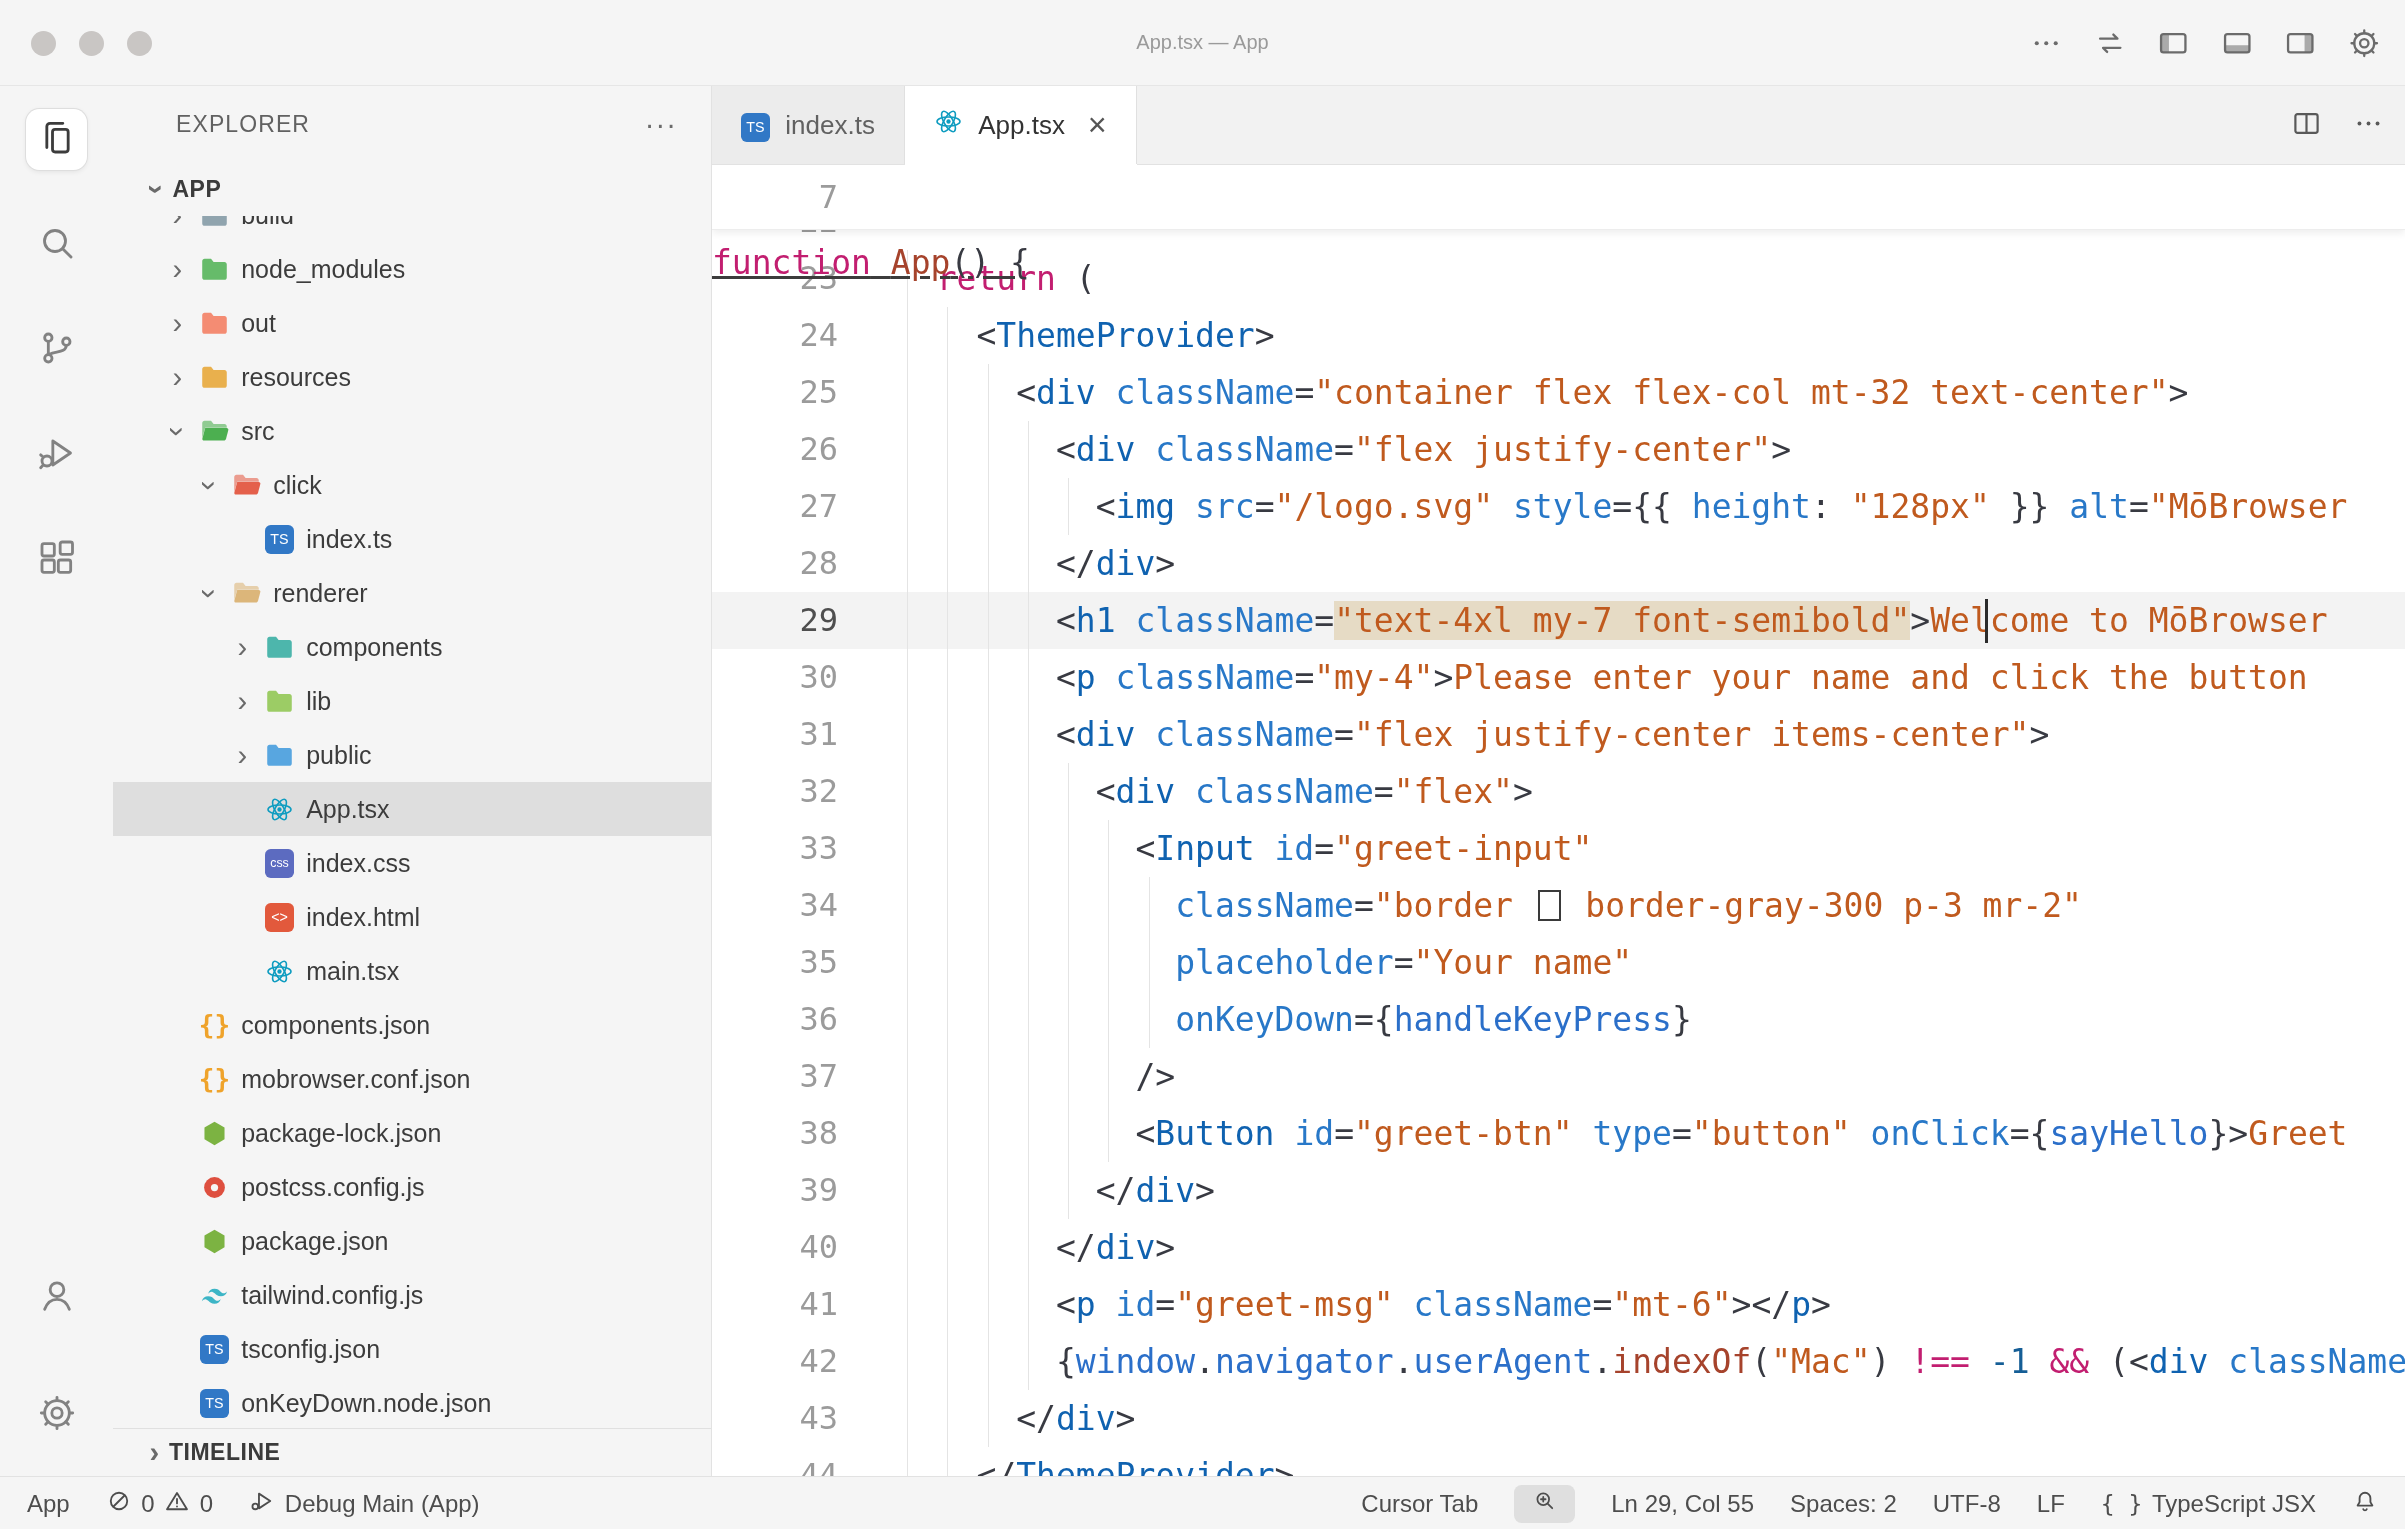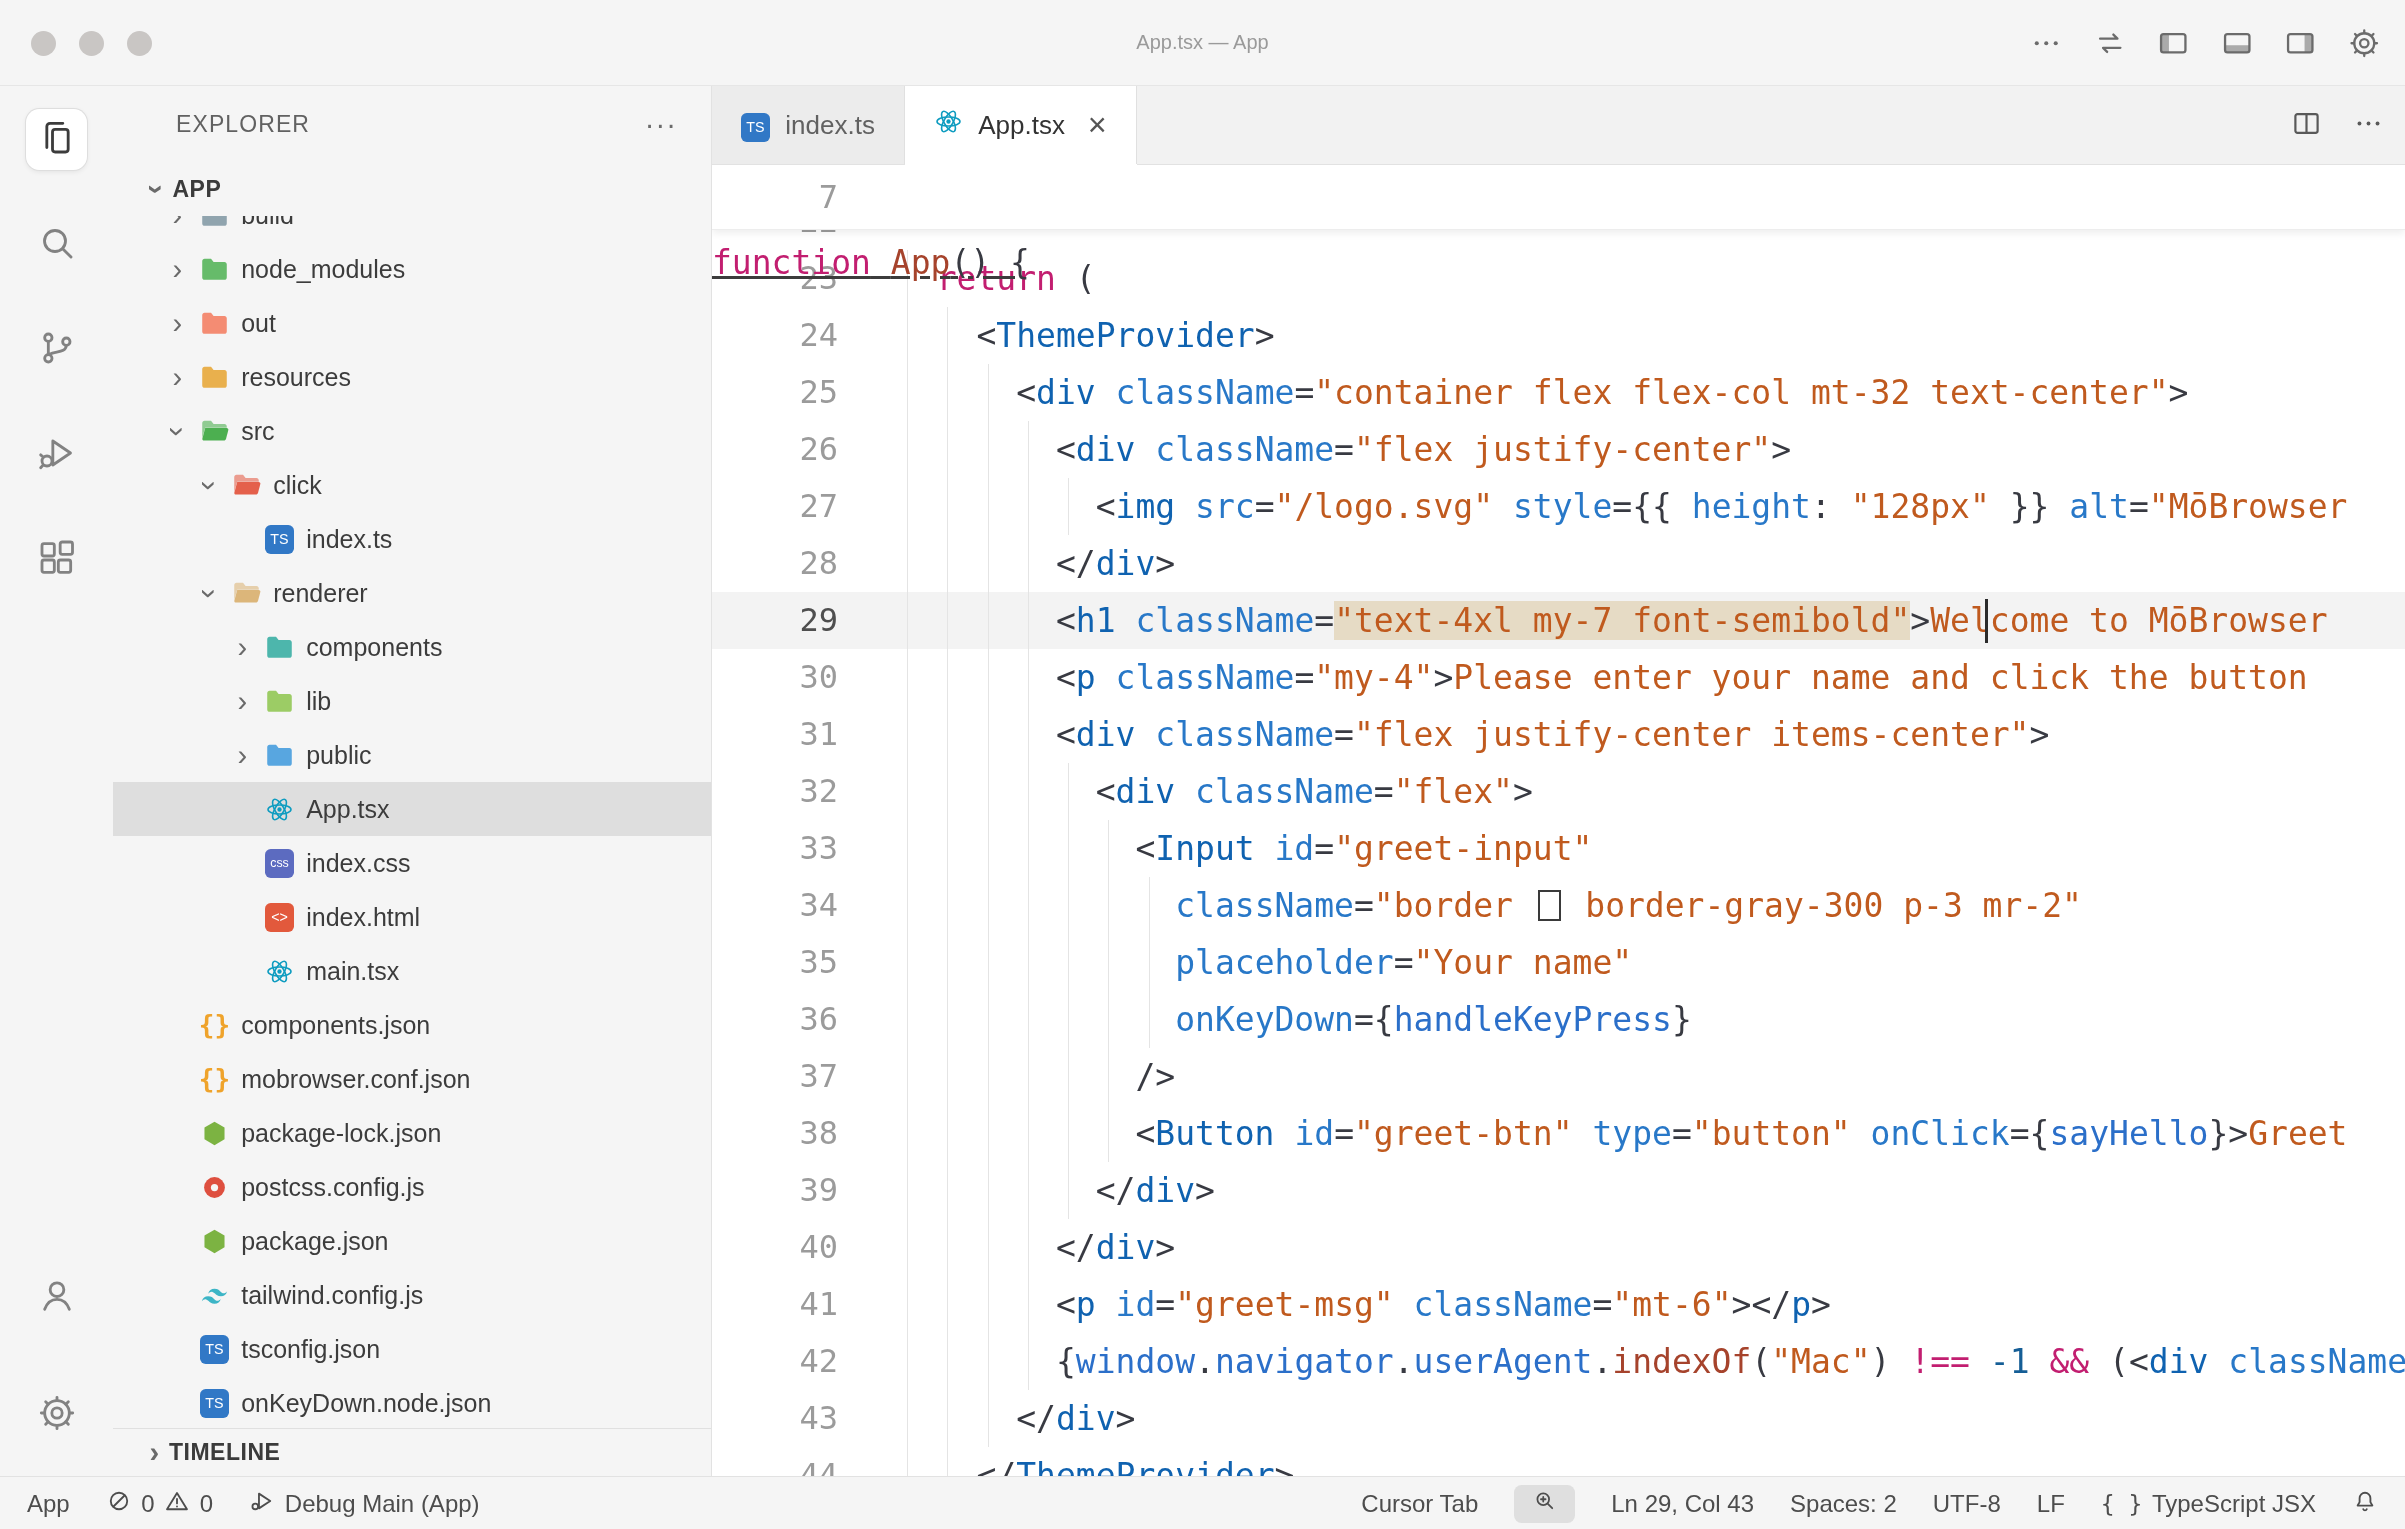--- a/index.html
+++ b/index.html
@@ -490,21 +490,21 @@
         <div class="sb-item">
           <span>Cursor Tab</span>
         </div>
         <div class="sb-item zoom-btn">
           <span><svg width="25" height="25" viewBox="0 0 24 24" fill="none" stroke="currentColor" stroke-width="1.7" stroke-linecap="round" stroke-linejoin="round">
               <circle cx="10.8" cy="10.8" r="5.6"></circle>
               <path d="M15 15l4.4 4.4M8.6 10.8h4.4M10.8 8.6v4.4"></path>
             </svg></span>
         </div>
         <div class="sb-item">
-          <span>Ln 29, Col 43</span>
+          <span>Ln 29, Col 55</span>
         </div>
         <div class="sb-item">
           <span>Spaces: 2</span>
         </div>
         <div class="sb-item">
           <span>UTF-8</span>
         </div>
         <div class="sb-item">
           <span>LF</span>
         </div>

